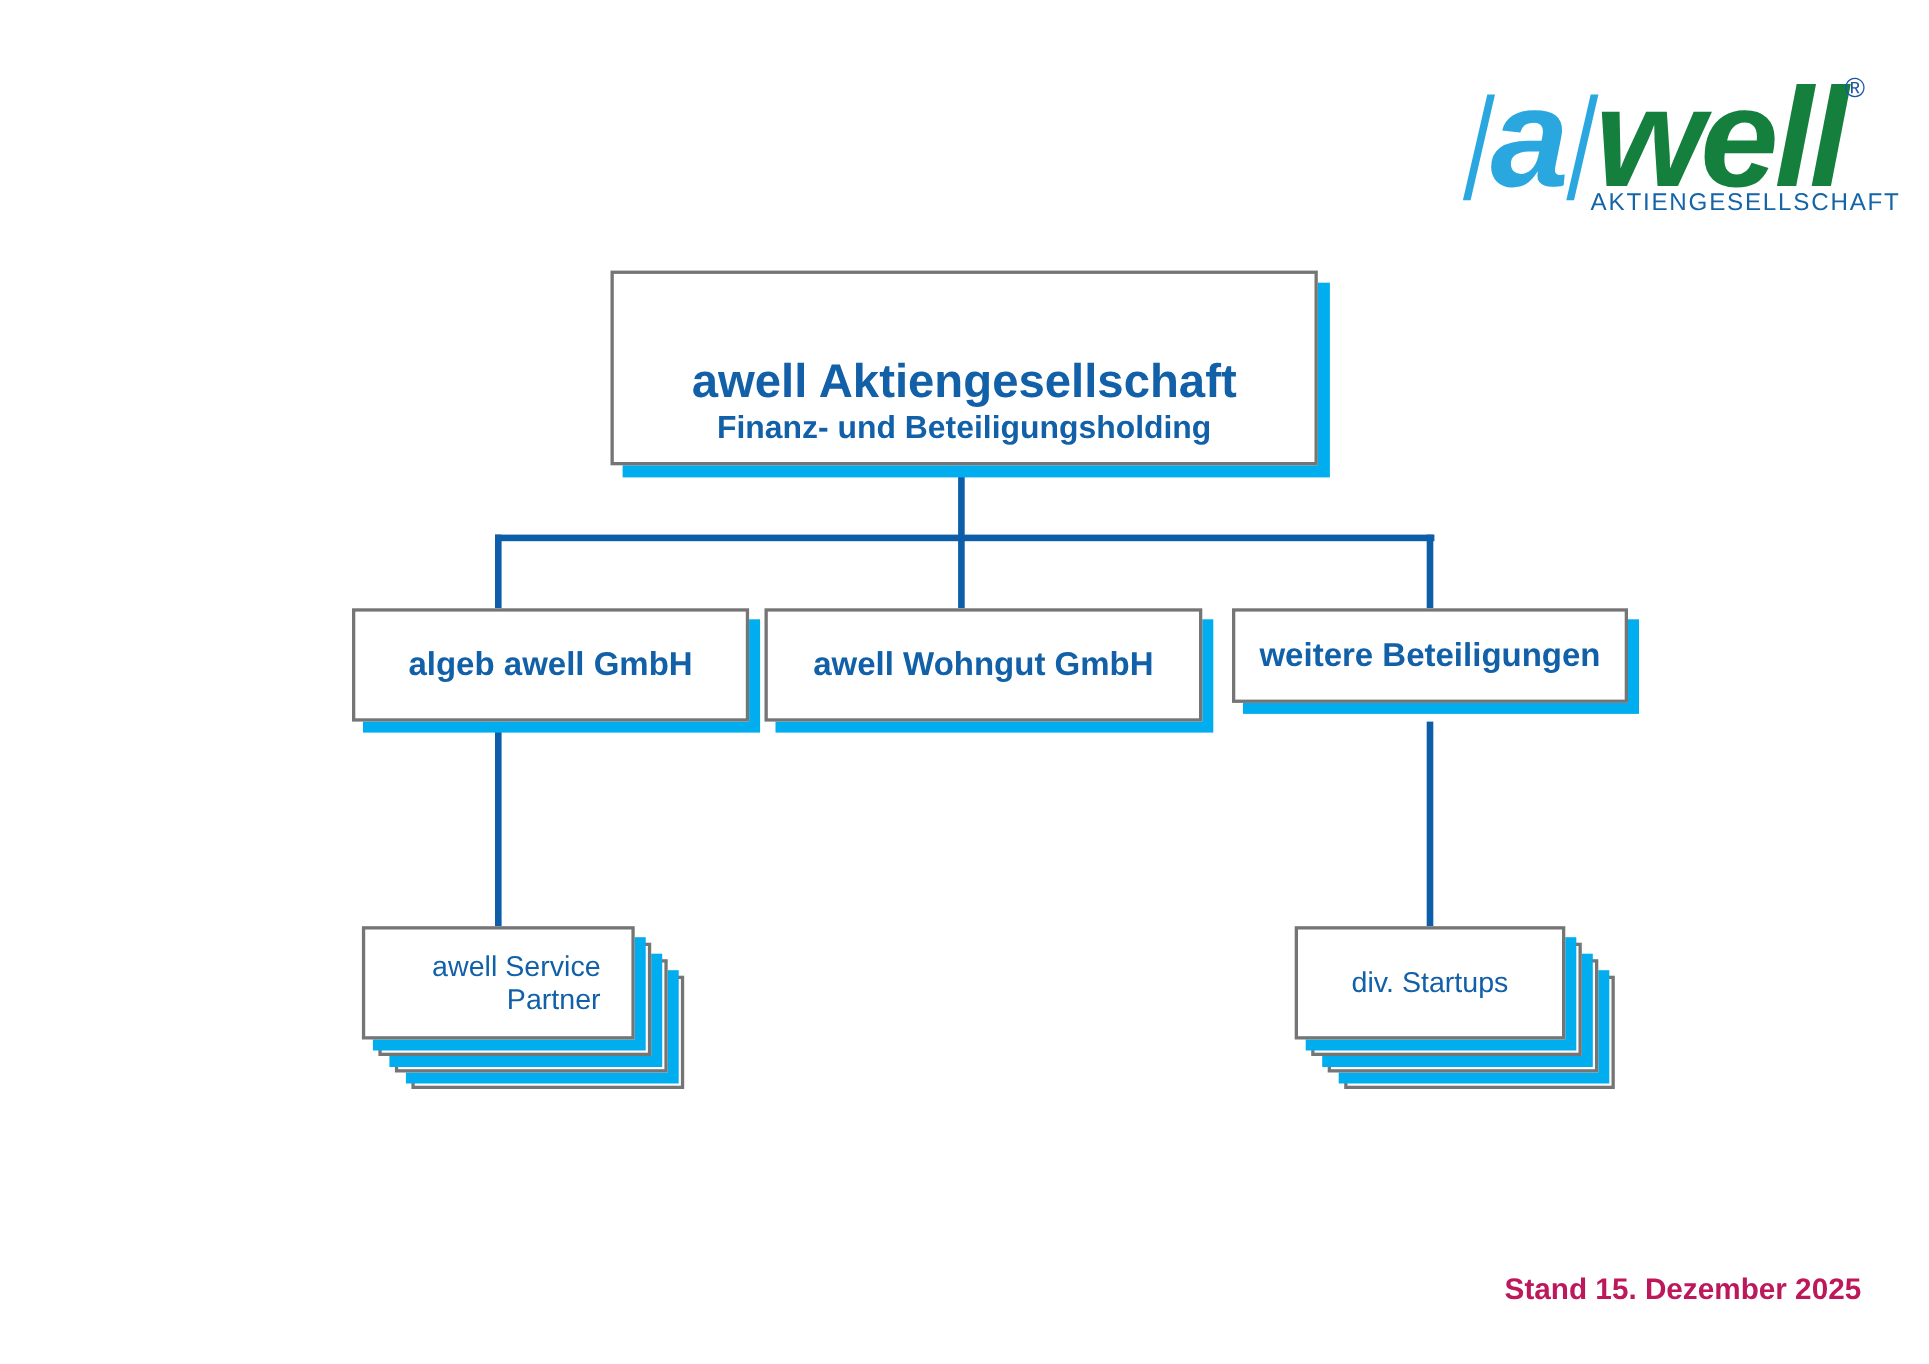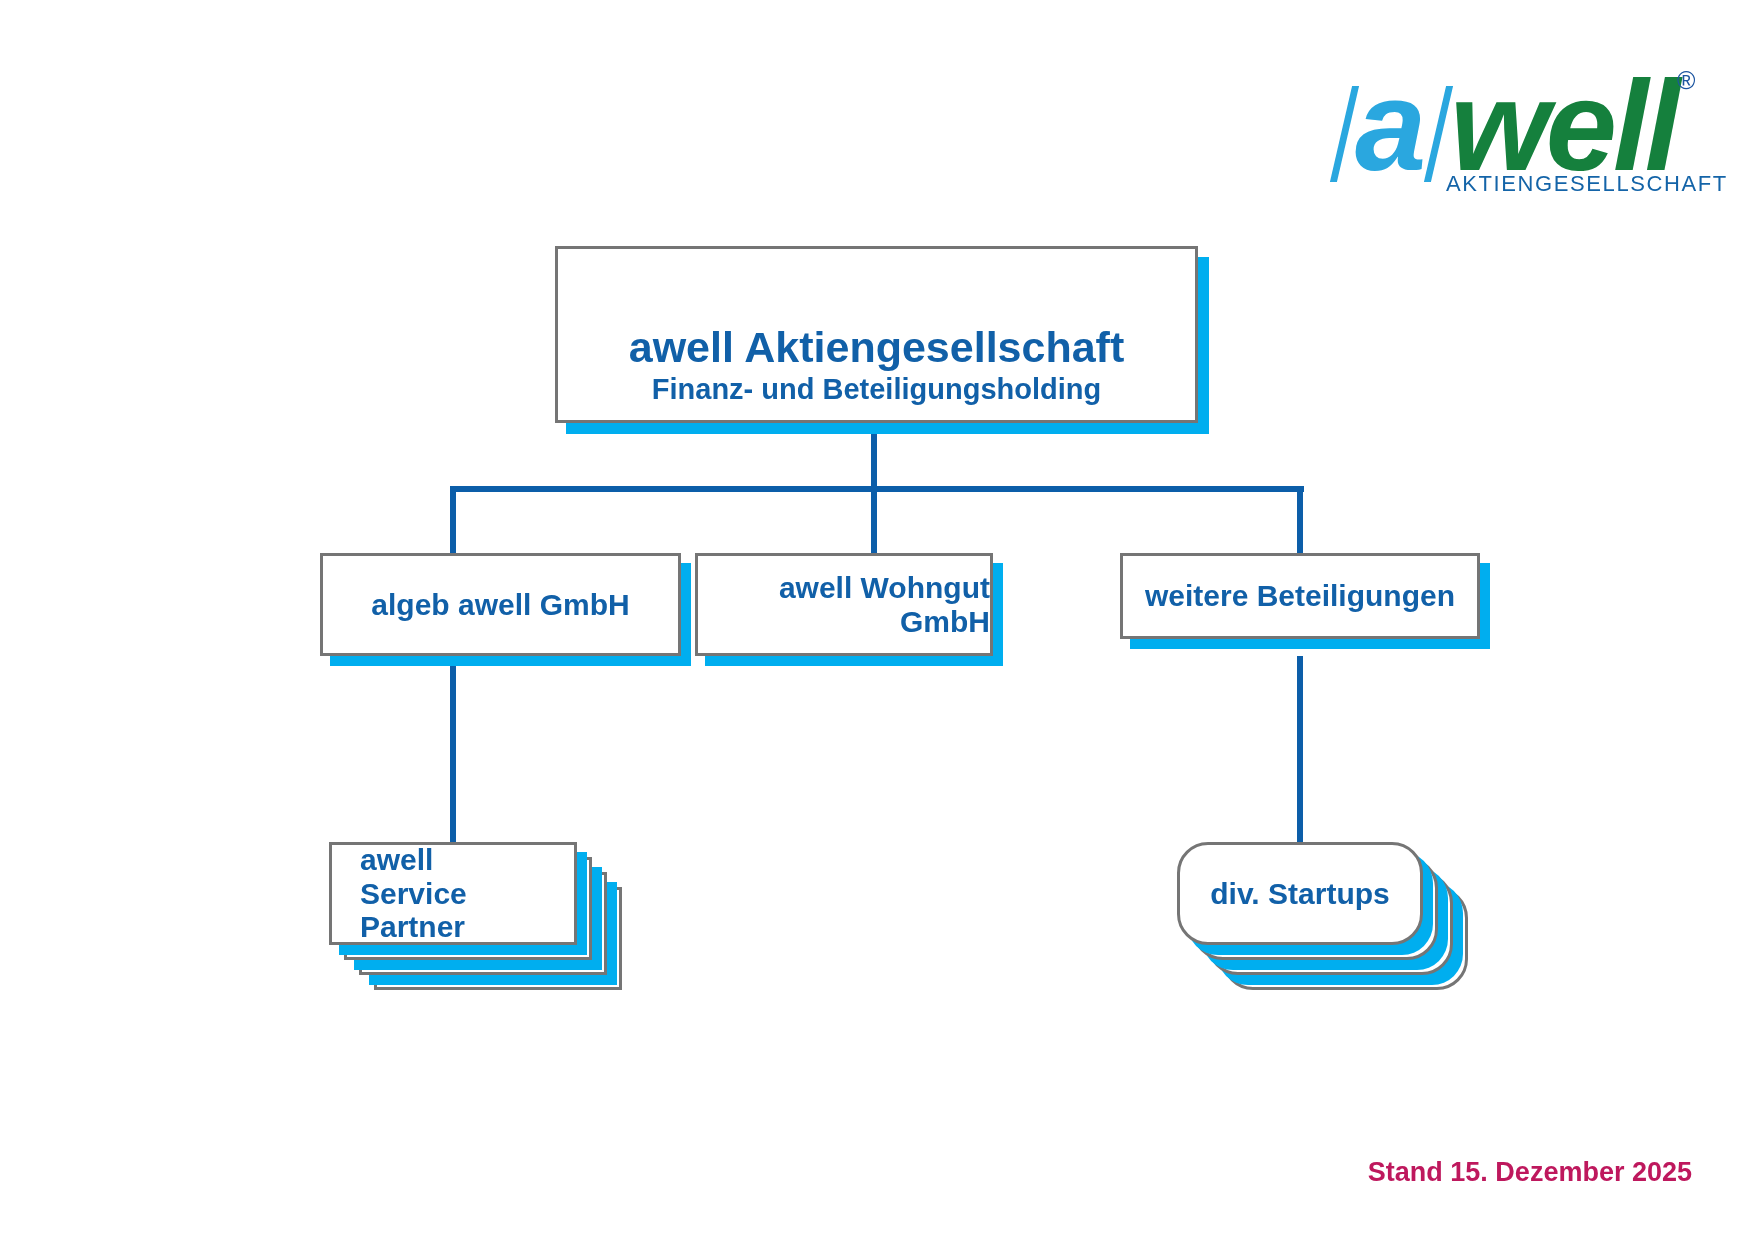--- a/index.html
+++ b/index.html
@@ -45,40 +45,40 @@
     background:#ffffff;border:3px solid #757575;
     display:flex;flex-direction:column;align-items:center;justify-content:center;
     text-align:center;color:#1160A8;
   }
   .obox.shadowed{box-shadow:10px 10px 0 0 #00AEEF;}
   .root-box{left:555px;top:246px;width:643px;height:177px;box-shadow:11px 11px 0 0 #00AEEF;justify-content:flex-end;padding-bottom:14px;}
   .root-title{font-size:43px;font-weight:700;line-height:1.08;}
   .root-subtitle{font-size:29px;font-weight:700;line-height:1.15;margin-top:2px;}
   .child-label{font-size:30px;font-weight:700;}
   .box-algeb{left:272px;top:553px;width:361px;height:103px;margin-left:48px;}
-  .box-wohngut{left:695px;top:553px;width:298px;height:103px;text-align:right;}
+  .box-wohngut{left:695px;top:553px;width:398px;height:103px;}
   .box-weitere{left:1120px;top:553px;width:360px;height:86px;}
 
   
   .line{position:absolute;background:#0C5EA9;}
 
   
   .stack{position:absolute;}
   .stack .layer{position:absolute;box-sizing:border-box;}
   .stack .card{background:#ffffff;border:3px solid #757575;}
   .stack .cyan{background:#00AEEF;}
   .stack .front{
-    display:flex;align-items:center;justify-content:center;text-align:left;
-    color:#1160A8;font-size:30px;font-weight:700;line-height:1.12;
+    display:flex;align-items:center;justify-content:center;text-align:right;
+    color:#1160A8;font-size:26px;font-weight:400;line-height:1.12;
     padding:0 28px;
   }
   .stack-left{left:329px;top:842px;width:293px;height:148px;}
   .stack-left .layer{width:248px;height:103px;}
   .stack-right{left:1177px;top:842px;width:291px;height:148px;}
-  .stack-right .layer{width:246px;height:103px;border-radius:31px;}
+  .stack-right .layer{width:246px;height:103px;}
   .off0{left:0;top:0;}
   .off10{left:10px;top:10px;}
   .off15{left:15px;top:15px;}
   .off25{left:25px;top:25px;}
   .off30{left:30px;top:30px;}
   .off40{left:40px;top:40px;}
   .off45{left:45px;top:45px;}
 
   
   .footer-note{

